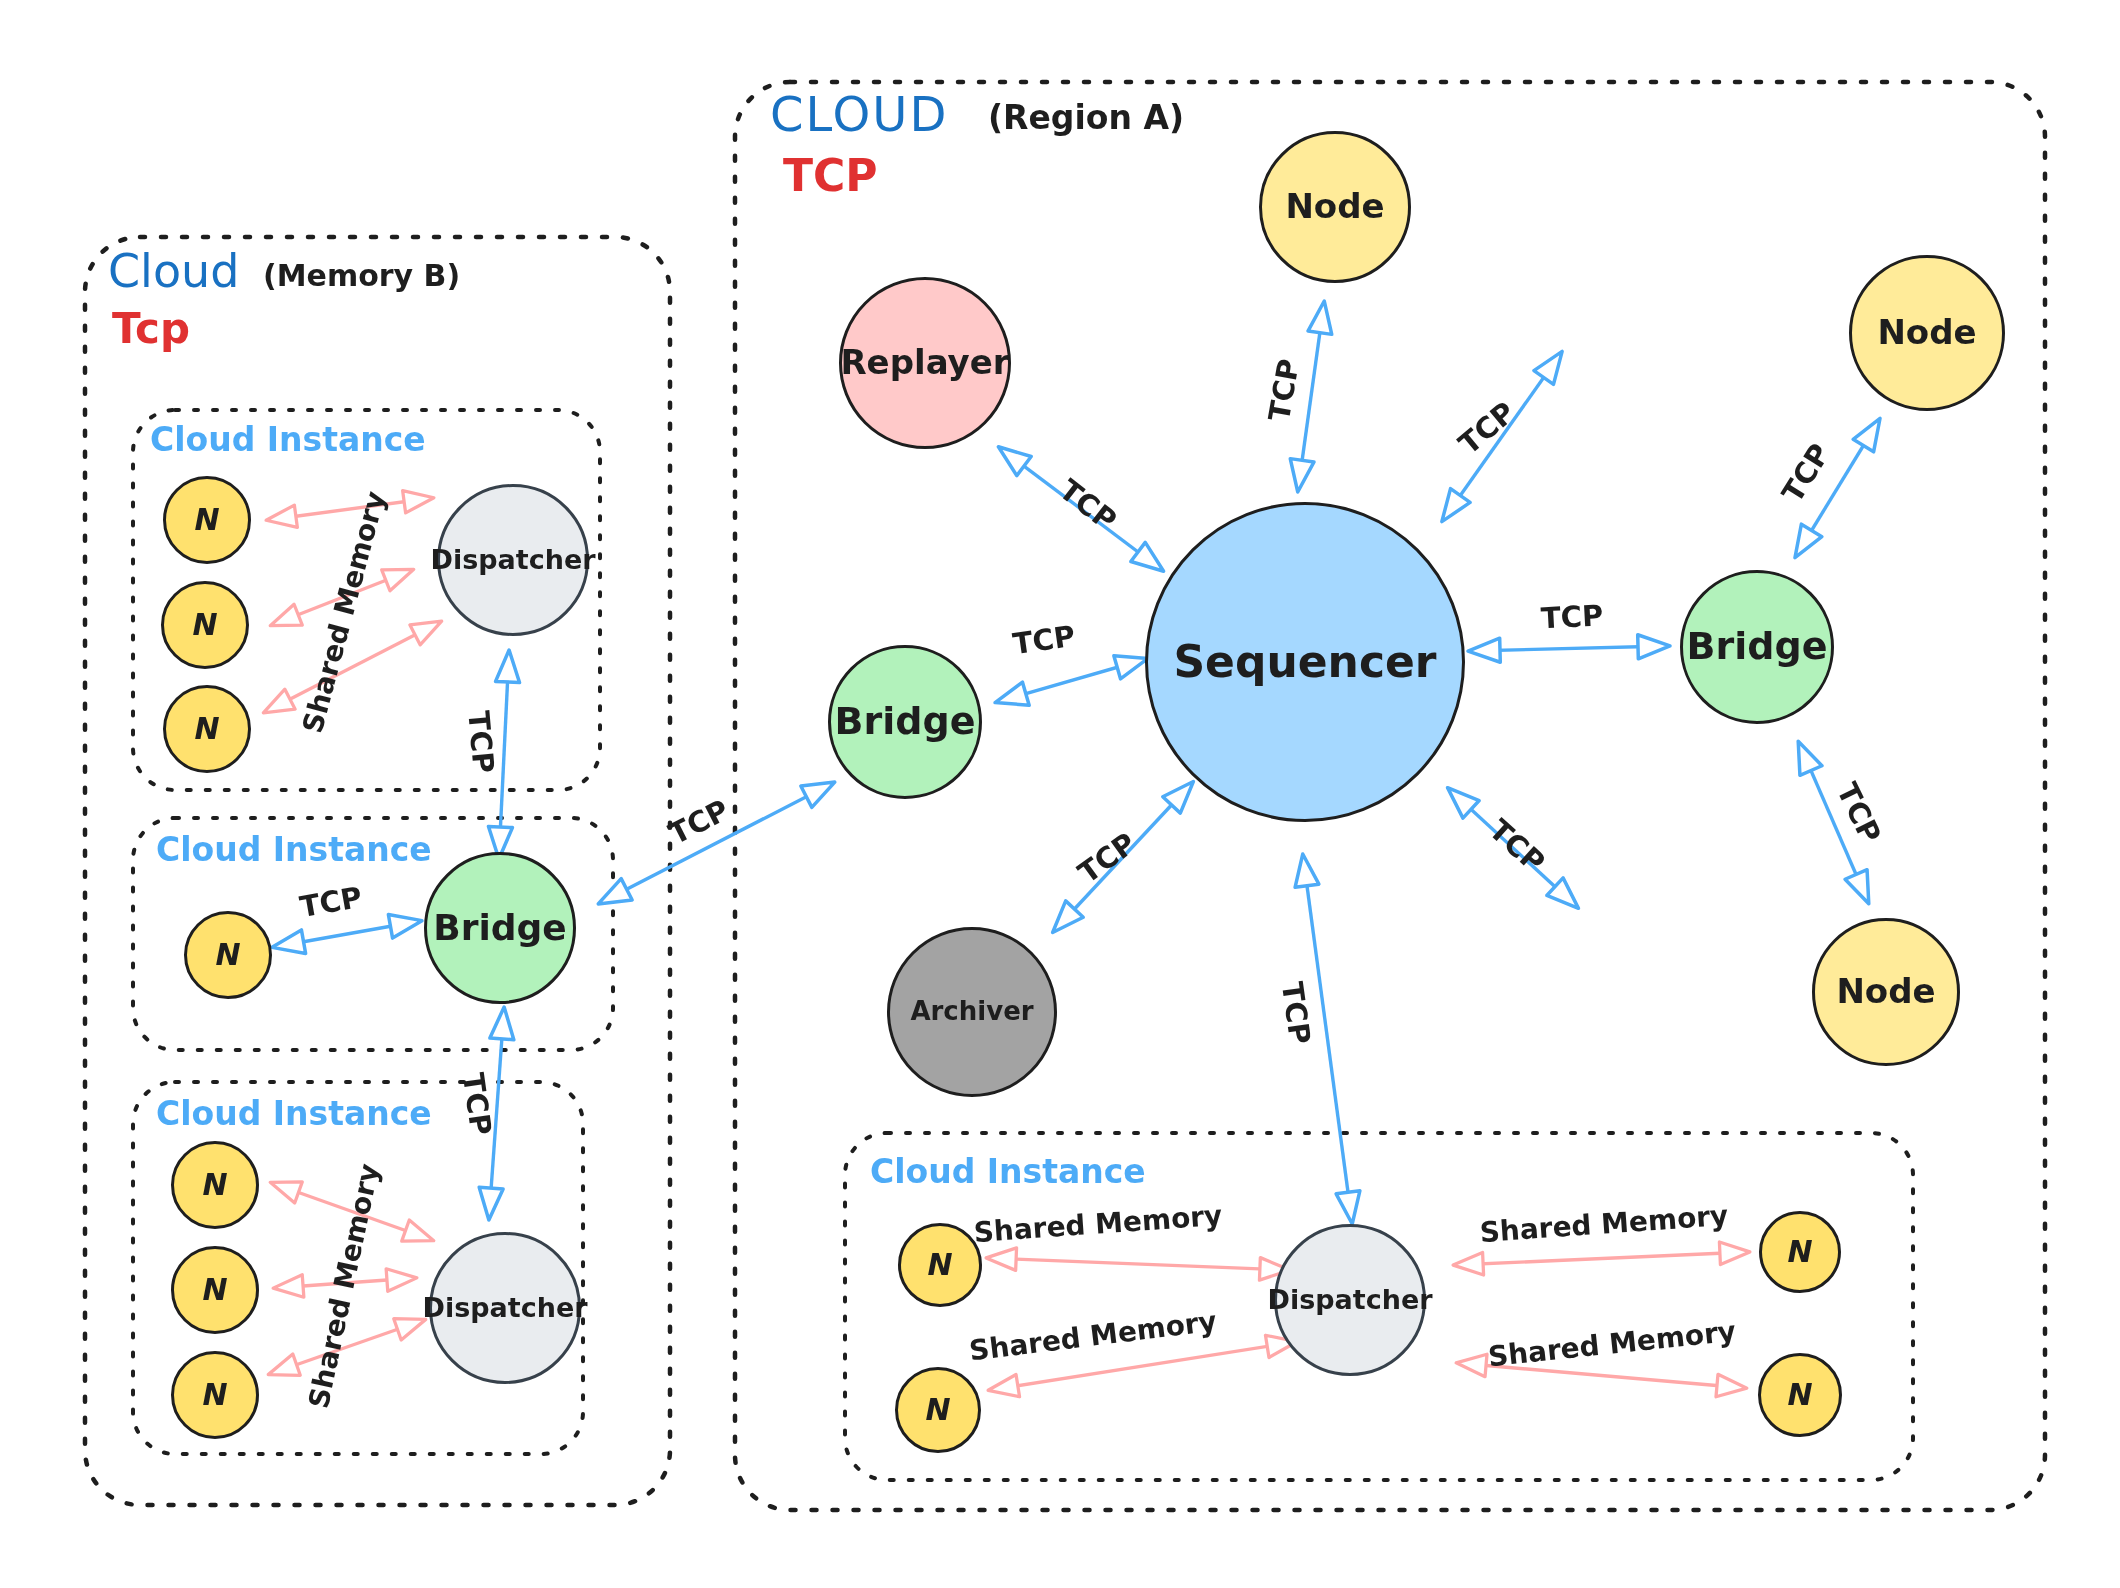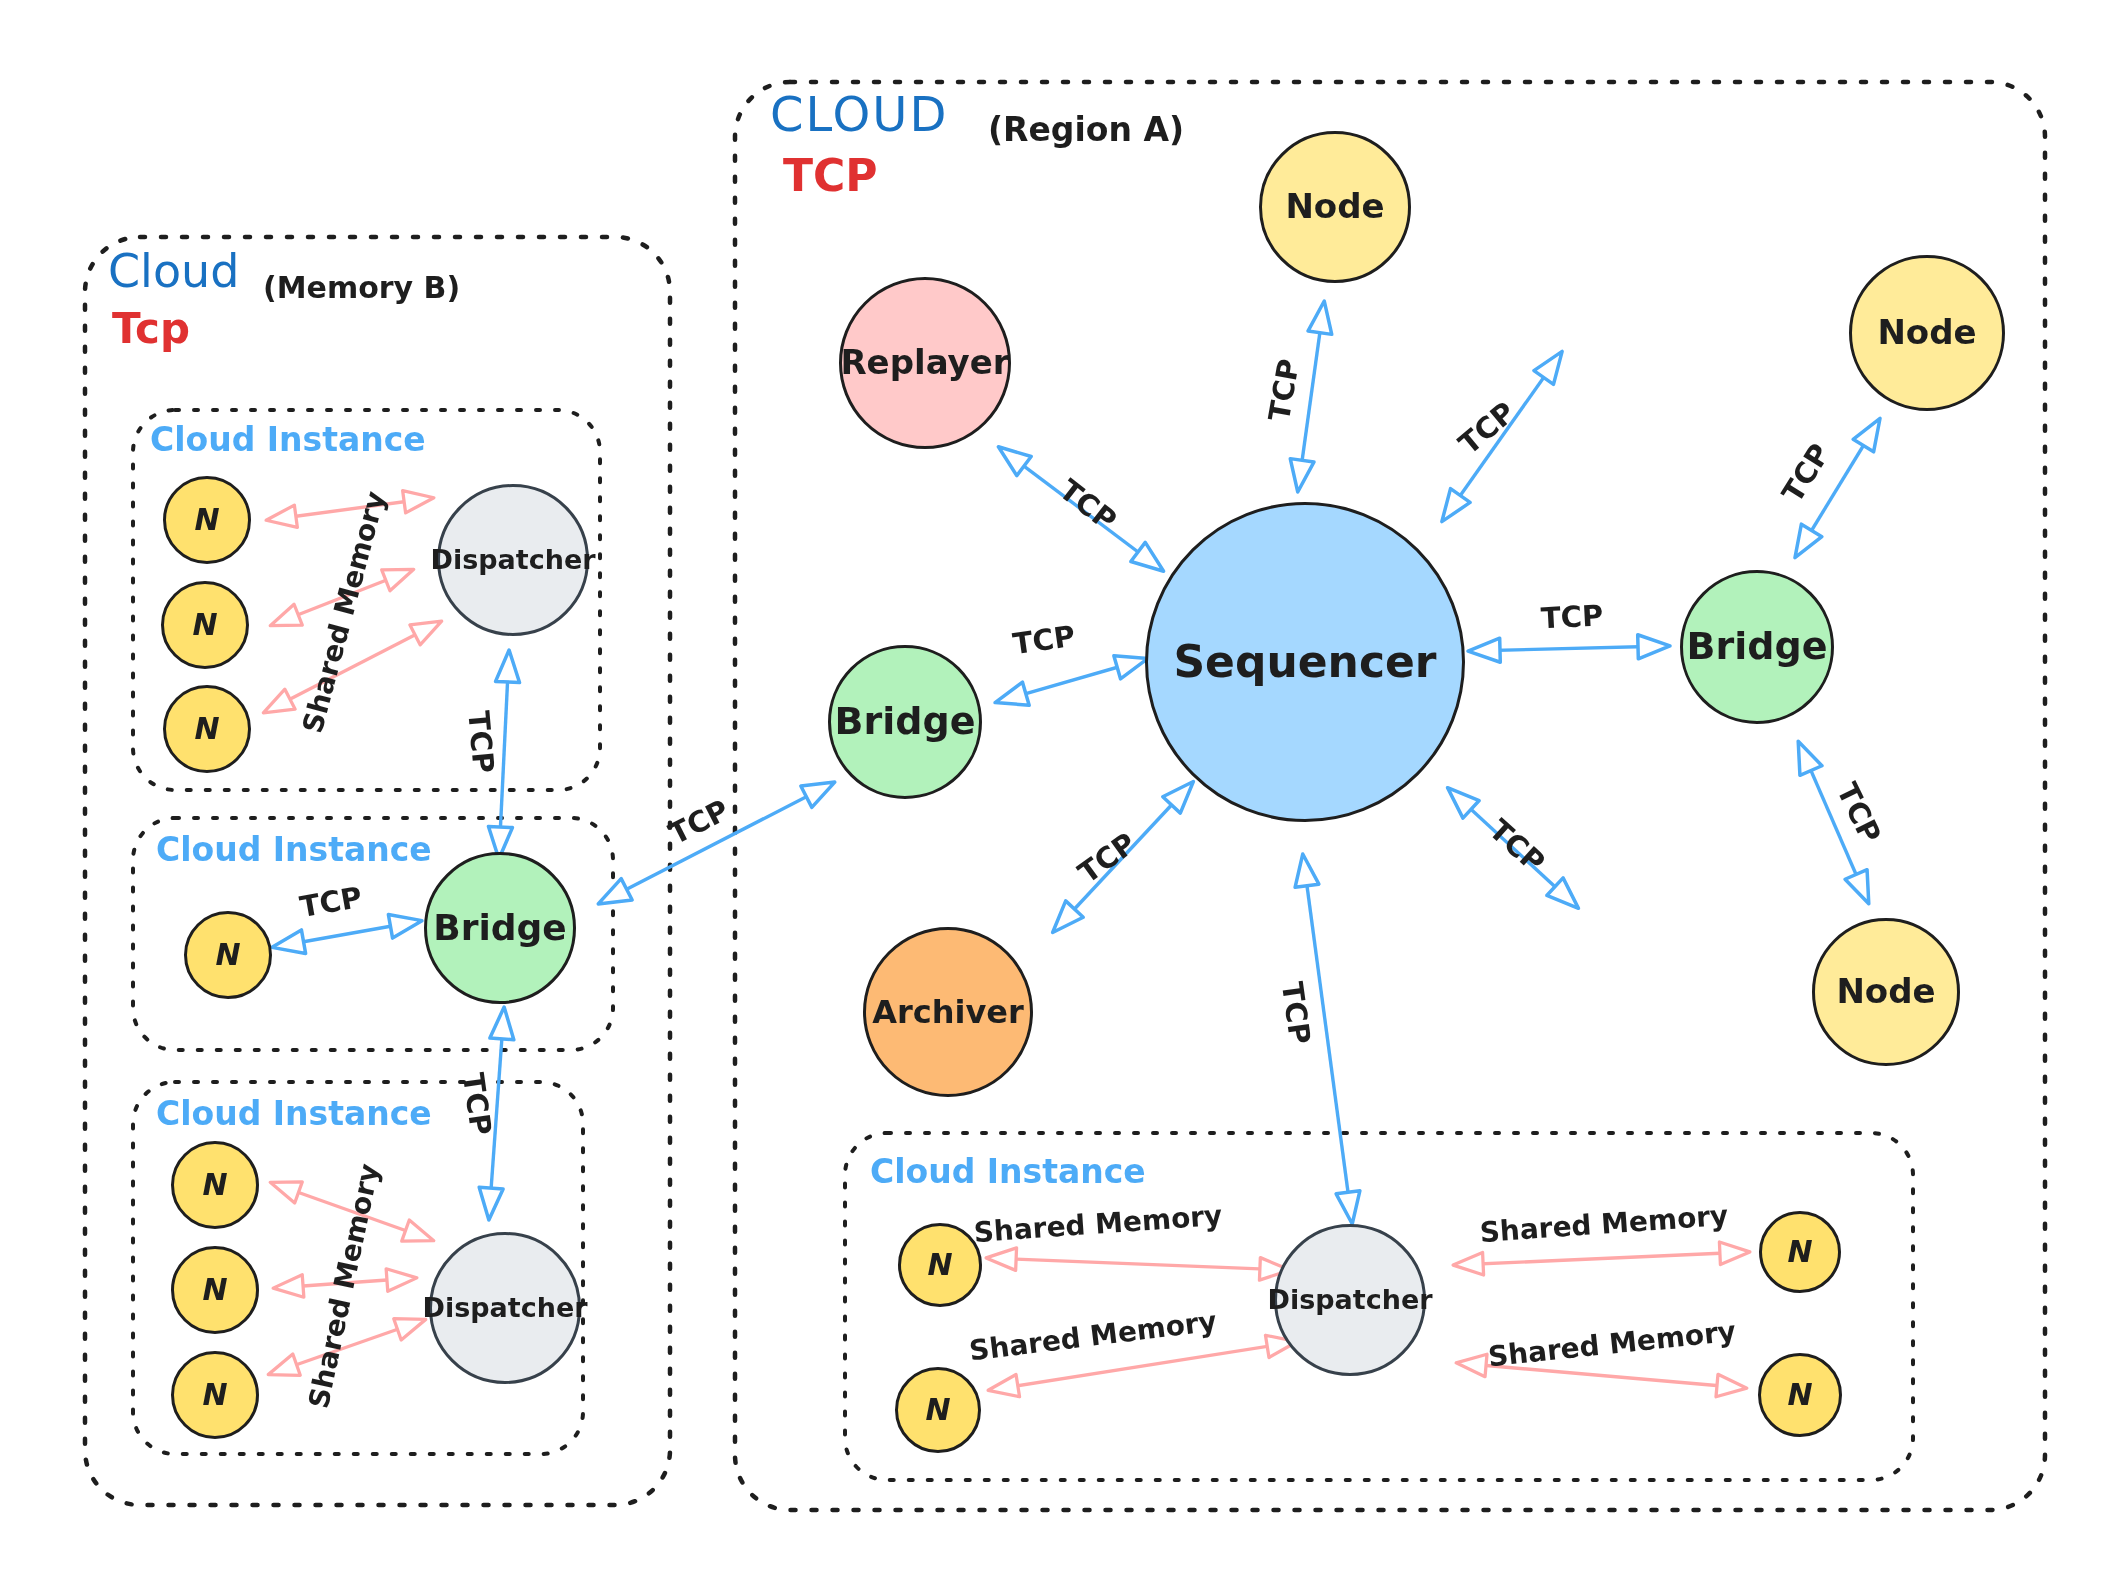--- a/index.html
+++ b/index.html
@@ -14,21 +14,21 @@
     font-weight:600;color:#1e1e1e;box-sizing:border-box;z-index:2;line-height:1.15;
   }
   .circ.disp{border-color:#37414b;background:#e9ecef;}
   .lbl{
     position:absolute;z-index:3;font-weight:700;font-size:29px;color:#1e1e1e;
     white-space:nowrap;transform-origin:center;
   }
   .sm{font-size:28px;}
   .rtitle{position:absolute;z-index:3;font-weight:400;white-space:nowrap;}
   .ititle{position:absolute;z-index:3;font-weight:700;font-size:33px;color:#4dabf7;white-space:nowrap;}
-  .sub{position:absolute;z-index:3;font-weight:600;color:#1e1e1e;white-space:nowrap;margin-top:12px;}
+  .sub{position:absolute;z-index:3;font-weight:600;color:#1e1e1e;white-space:nowrap;}
   .proto{position:absolute;z-index:3;font-weight:800;color:#e03131;white-space:nowrap;}
 </style>
 </head>
 <body>
 
 <div id="canvas">
 
   <svg id="arrow-layer" width="2120" height="1588" viewBox="0 0 2120 1588">
     <defs>
       <marker id="mb" viewBox="0 0 40 32" markerWidth="40" markerHeight="32" refX="34" refY="16" orient="auto-start-reverse" markerUnits="userSpaceOnUse">
@@ -86,21 +86,21 @@
   <div class="ititle" style="left:156px;top:1094px;">Cloud Instance</div>
   <div class="ititle" style="left:870px;top:1152px;">Cloud Instance</div>
 
   <div class="circ" style="left:839px;top:277px;width:172px;height:172px;background:#ffc9c9;font-size:34px;">Replayer</div>
   <div class="circ" style="left:1259px;top:131px;width:152px;height:152px;background:#ffeb99;font-size:34px;">Node</div>
   <div class="circ" style="left:1849px;top:255px;width:156px;height:156px;background:#ffeb99;font-size:34px;">Node</div>
   <div class="circ" style="left:1145px;top:502px;width:320px;height:320px;background:#a5d8ff;font-size:44px;">Sequencer</div>
   <div class="circ" style="left:1680px;top:570px;width:154px;height:154px;background:#b2f2bb;font-size:38px;">Bridge</div>
   <div class="circ" style="left:828px;top:645px;width:154px;height:154px;background:#b2f2bb;font-size:38px;">Bridge</div>
   <div class="circ" style="left:1812px;top:918px;width:148px;height:148px;background:#ffeb99;font-size:34px;">Node</div>
-  <div class="circ" style="left:863px;top:927px;width:170px;height:170px;background:#fdba74;font-size:32px;">Archiver</div>
+  <div class="circ" style="left:887px;top:927px;width:170px;height:170px;background:#a3a3a3;font-size:26px;">Archiver</div>
 
   <div class="circ" style="left:898px;top:1223px;width:84px;height:84px;background:#ffe16e;font-size:30px;font-style:italic;">N</div>
   <div class="circ" style="left:895px;top:1367px;width:86px;height:86px;background:#ffe16e;font-size:30px;font-style:italic;">N</div>
   <div class="circ disp" style="left:1274px;top:1224px;width:152px;height:152px;font-size:27px;">Dispatcher</div>
   <div class="circ" style="left:1759px;top:1211px;width:82px;height:82px;background:#ffe16e;font-size:30px;font-style:italic;">N</div>
   <div class="circ" style="left:1758px;top:1353px;width:84px;height:84px;background:#ffe16e;font-size:30px;font-style:italic;">N</div>
 
   <div class="circ" style="left:163px;top:476px;width:88px;height:88px;background:#ffe16e;font-size:30px;font-style:italic;">N</div>
   <div class="circ" style="left:161px;top:581px;width:88px;height:88px;background:#ffe16e;font-size:30px;font-style:italic;">N</div>
   <div class="circ" style="left:163px;top:685px;width:88px;height:88px;background:#ffe16e;font-size:30px;font-style:italic;">N</div>

